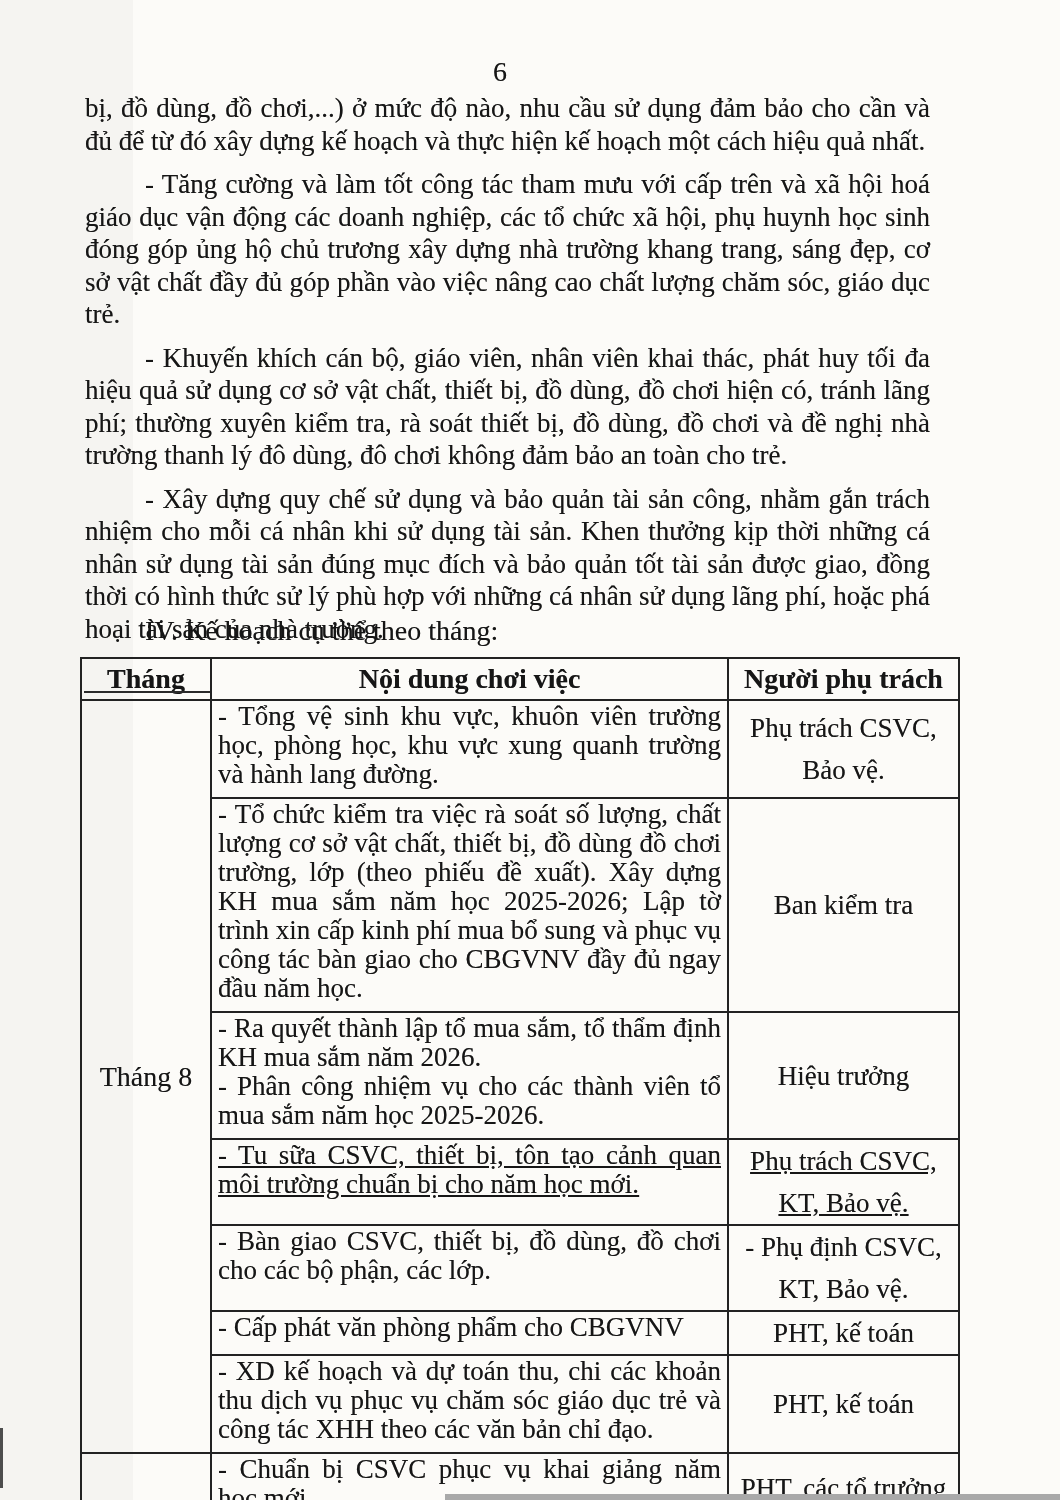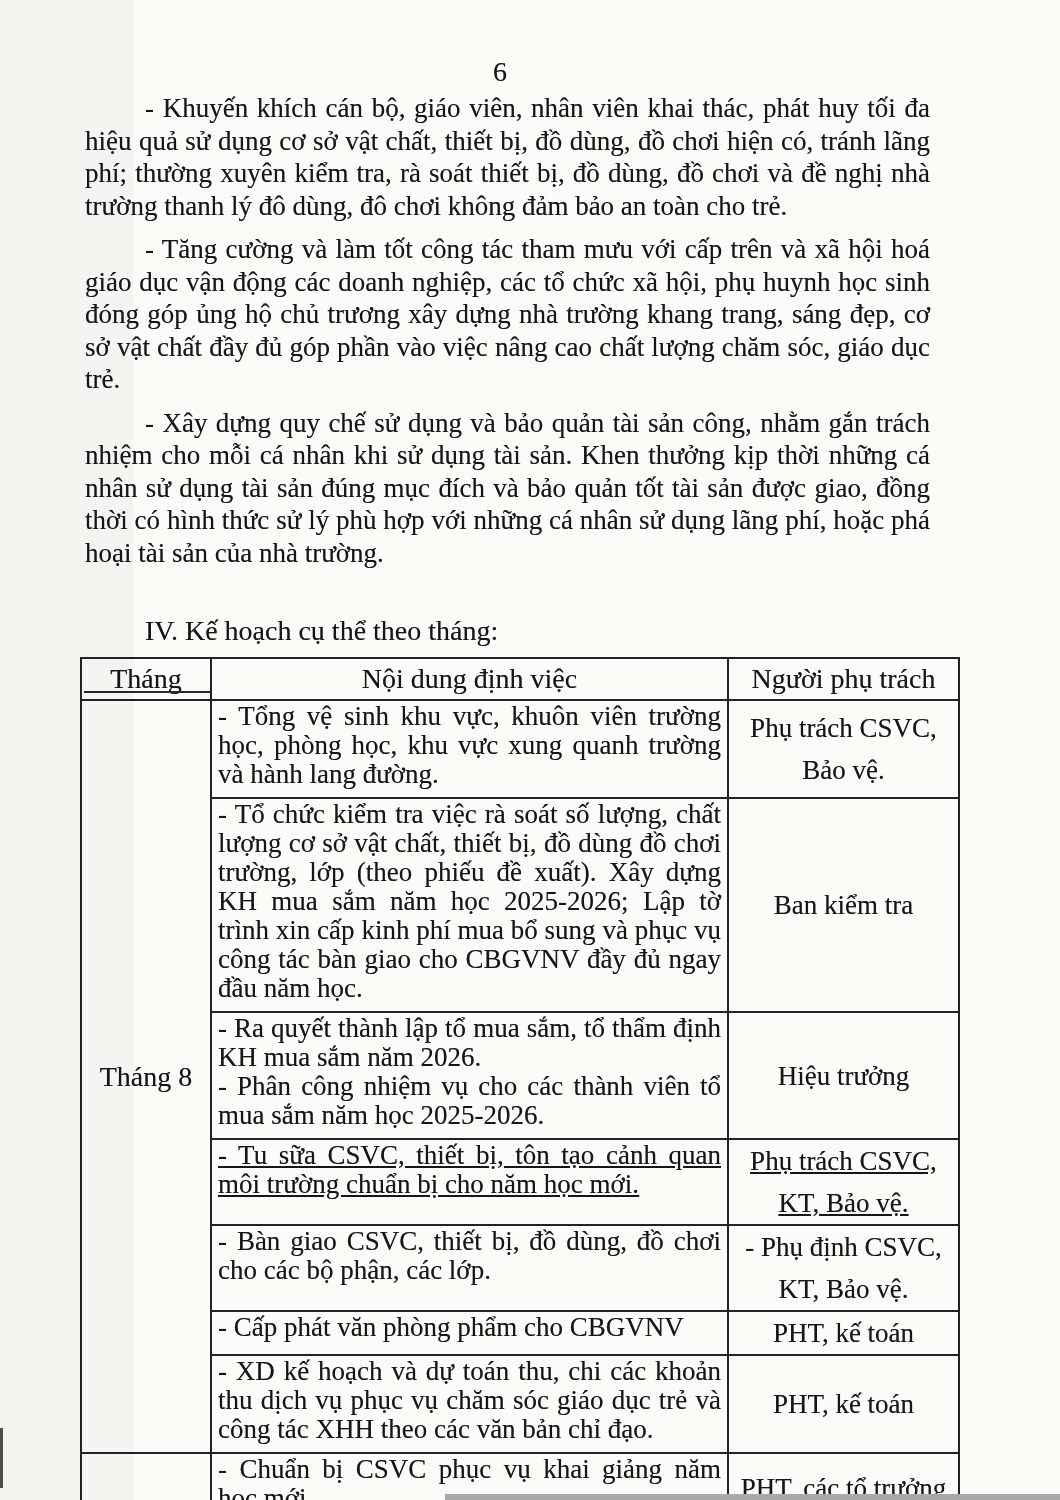--- a/index.html
+++ b/index.html
@@ -43,21 +43,21 @@
     font-size:27px;
   }
   .plan-table col.c-month{width:130px;}
   .plan-table col.c-content{width:517px;}
   .plan-table col.c-person{width:231px;}
   .plan-table th,.plan-table td{
     border:2px solid #222;
     overflow:hidden;
   }
   .plan-table th{
-    font-size:28px;font-weight:normal;text-align:center;
+    font-size:28px;font-weight:bold;text-align:center;
     height:40px;padding:0 2px;
   }
   .plan-table td.month{
     text-align:center;vertical-align:middle;font-size:28px;padding:0 10px;
   }
   .plan-table td.content{
     text-align:justify;vertical-align:top;
     padding:1px 6px 8px 6px;line-height:29px;
     white-space:pre-line;
   }
@@ -83,37 +83,38 @@
   }
 </style>
 </head>
 <body>
 
 <div class="page">
 
   <div class="page-number">6</div>
 
   <div class="body-text">
+    <p>bị, đồ dùng, đồ chơi,...) ở mức độ nào, nhu cầu sử dụng đảm bảo cho cần và đủ để từ đó xây dựng kế hoạch và thực hiện kế hoạch một cách hiệu quả nhất.</p>
+    <p class="indent">- Tăng cường và làm tốt công tác tham mưu với cấp trên và xã hội hoá giáo dục vận động các doanh nghiệp, các tổ chức xã hội, phụ huynh học sinh đóng góp ủng hộ chủ trương xây dựng nhà trường khang trang, sáng đẹp, cơ sở vật chất đầy đủ góp phần vào việc nâng cao chất lượng chăm sóc, giáo dục trẻ.</p>
     <p class="indent">- Khuyến khích cán bộ, giáo viên, nhân viên khai thác, phát huy tối đa hiệu quả sử dụng cơ sở vật chất, thiết bị, đồ dùng, đồ chơi hiện có, tránh lãng phí; thường xuyên kiểm tra, rà soát thiết bị, đồ dùng, đồ chơi và đề nghị nhà trường thanh lý đô dùng, đô chơi không đảm bảo an toàn cho trẻ.</p>
-    <p class="indent">- Tăng cường và làm tốt công tác tham mưu với cấp trên và xã hội hoá giáo dục vận động các doanh nghiệp, các tổ chức xã hội, phụ huynh học sinh đóng góp ủng hộ chủ trương xây dựng nhà trường khang trang, sáng đẹp, cơ sở vật chất đầy đủ góp phần vào việc nâng cao chất lượng chăm sóc, giáo dục trẻ.</p>
     <p class="indent">- Xây dựng quy chế sử dụng và bảo quản tài sản công, nhằm gắn trách nhiệm cho mỗi cá nhân khi sử dụng tài sản. Khen thưởng kịp thời những cá nhân sử dụng tài sản đúng mục đích và bảo quản tốt tài sản được giao, đồng thời có hình thức sử lý phù hợp với những cá nhân sử dụng lãng phí, hoặc phá hoại tài sản của nhà trường.</p>
   </div>
 
   <div class="section-heading">IV. Kế hoạch cụ thể theo tháng:</div>
 
   <table class="plan-table">
     <colgroup>
       <col class="c-month">
         <col class="c-content">
         <col class="c-person">
     </colgroup>
     <thead>
       <tr>
         <th>Tháng</th>
-        <th>Nội dung định việc</th>
+        <th>Nội dung chơi việc</th>
         <th>Người phụ trách</th>
       </tr>
     </thead>
     <tbody>
       <tr class="r1">
         <td class="month" rowspan="7">Tháng 8</td>
         <td class="content">- Tổng vệ sinh khu vực, khuôn viên trường học, phòng học, khu vực xung quanh trường và hành lang đường.</td>
         <td class="person">Phụ trách CSVC, Bảo vệ.</td>
       </tr>
       <tr class="r2">

